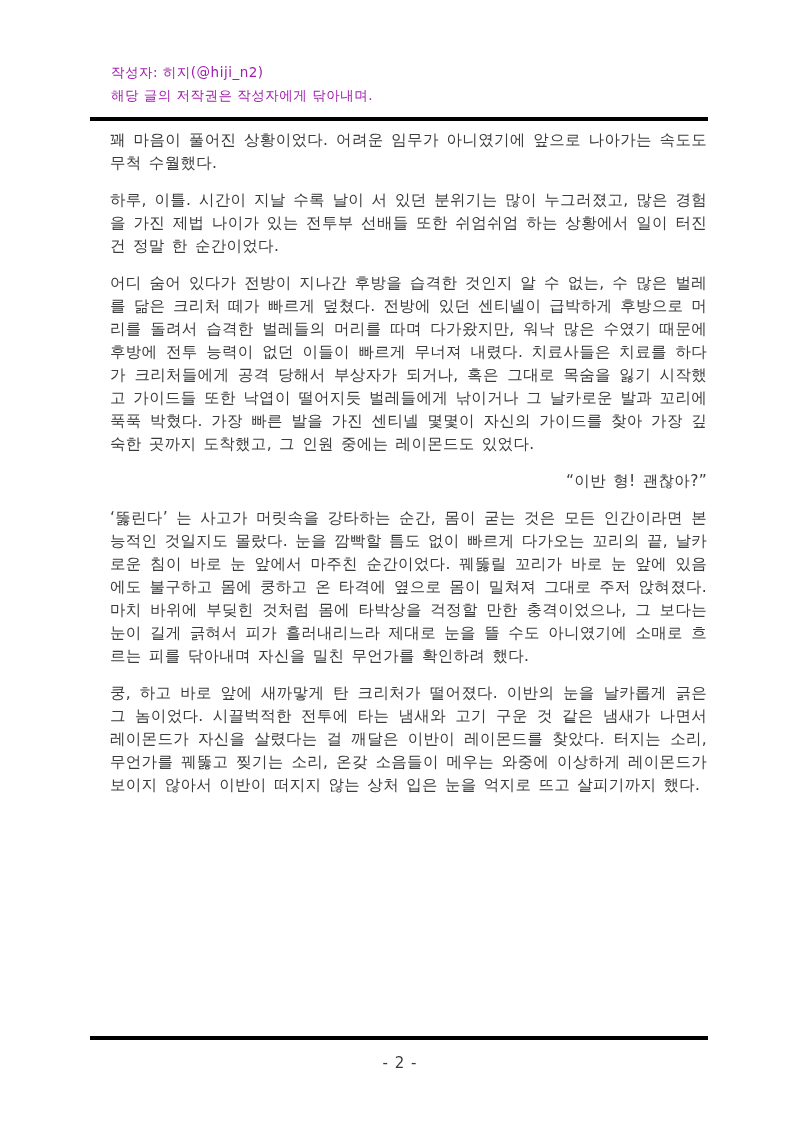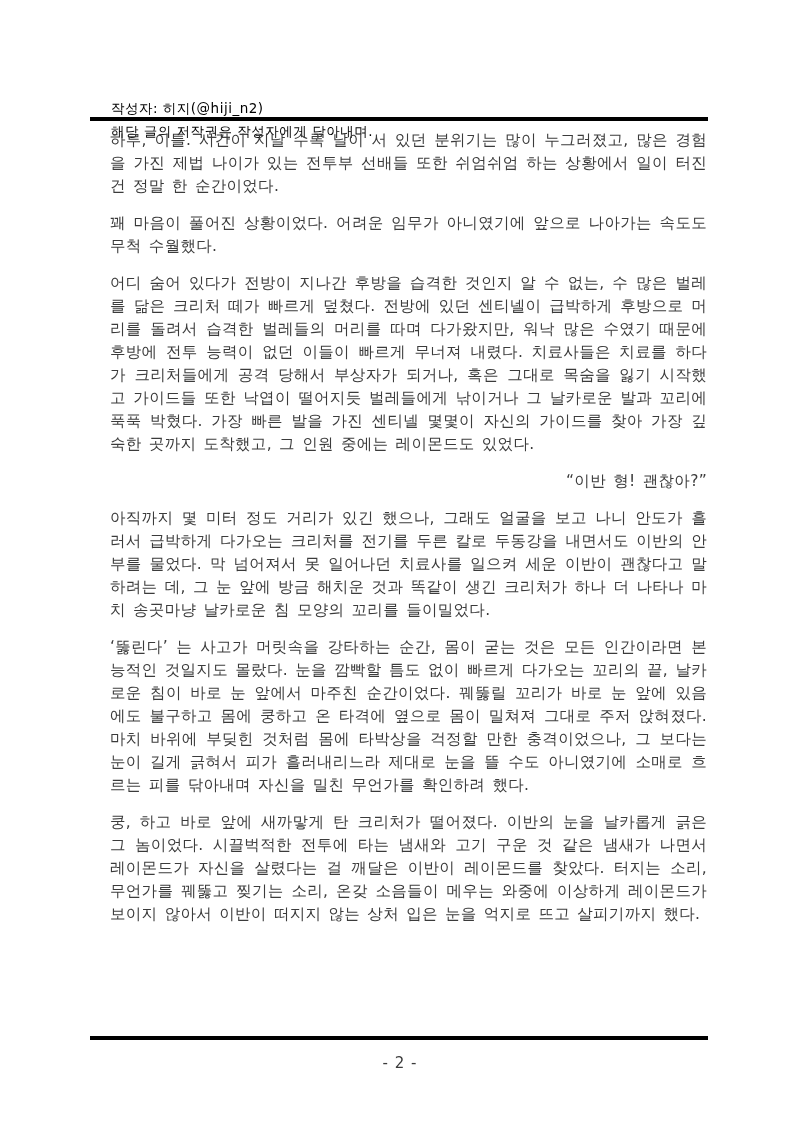--- a/index.html
+++ b/index.html
@@ -16,23 +16,22 @@
     color: #3d3d3d;
     overflow: hidden;
   }
   .doc-header {
     position: absolute;
     left: 111px;
     top: 61px;
     width: 600px;
     font-size: 13.5px;
     line-height: 23px;
-    color: #000000;
+    color: #a21caf;
     letter-spacing: 0.5px;
-    margin-top: 36px;
   }
   .rule {
     position: absolute;
     left: 90px;
     width: 618px;
     height: 0;
     border: none;
     border-top: 4px solid #000000;
     margin: 0;
   }
@@ -77,25 +76,24 @@
 <div class="page">
 
   <header class="doc-header">
     <div>작성자: 히지(@hiji_n2)</div>
     <div>해당 글의 저작권은 작성자에게 닦아내며.</div>
   </header>
 
   <hr class="rule top">
 
   <main class="doc-body">
+      <p class="para">꽤 마음이 풀어진 상황이었다. 어려운 임무가 아니였기에 앞으로 나아가는 속도도 무척 수월했다.</p>
       <p class="para">하루, 이틀. 시간이 지날 수록 날이 서 있던 분위기는 많이 누그러졌고, 많은 경험을 가진 제법 나이가 있는 전투부 선배들 또한 쉬엄쉬엄 하는 상황에서 일이 터진 건 정말 한 순간이었다.</p>
-      <p class="para">꽤 마음이 풀어진 상황이었다. 어려운 임무가 아니였기에 앞으로 나아가는 속도도 무척 수월했다.</p>
       <p class="para">어디 숨어 있다가 전방이 지나간 후방을 습격한 것인지 알 수 없는, 수 많은 벌레를 닮은 크리처 떼가 빠르게 덮쳤다. 전방에 있던 센티넬이 급박하게 후방으로 머리를 돌려서 습격한 벌레들의 머리를 따며 다가왔지만, 워낙 많은 수였기 때문에 후방에 전투 능력이 없던 이들이 빠르게 무너져 내렸다. 치료사들은 치료를 하다가 크리처들에게 공격 당해서 부상자가 되거나, 혹은 그대로 목숨을 잃기 시작했고 가이드들 또한 낙엽이 떨어지듯 벌레들에게 낚이거나 그 날카로운 발과 꼬리에 푹푹 박혔다. 가장 빠른 발을 가진 센티넬 몇몇이 자신의 가이드를 찾아 가장 깊숙한 곳까지 도착했고, 그 인원 중에는 레이몬드도 있었다.</p>
       <p class="para dialogue">“이반 형! 괜찮아?”</p>
-      <p class="para">아직까지 몇 미터 정도 거리가 있긴 했으나, 그래도 얼굴을 보고 나니 안도가 흘러서 급박하게 다가오는 크리처를 전기를 두른 칼로 두동강을 내면서도 이반의 안부를 물었다. 막 넘어져서 못 일어나던 치료사를 일으켜 세운 이반이 괜찮다고 말하려는 데, 그 눈 앞에 방금 해치운 것과 똑같이 생긴 크리처가 하나 더 나타나 마치 송곳마냥 날카로운 침 모양의 꼬리를 들이밀었다.</p>
       <p class="para">‘뚫린다’ 는 사고가 머릿속을 강타하는 순간, 몸이 굳는 것은 모든 인간이라면 본능적인 것일지도 몰랐다. 눈을 깜빡할 틈도 없이 빠르게 다가오는 꼬리의 끝, 날카로운 침이 바로 눈 앞에서 마주친 순간이었다. 꿰뚫릴 꼬리가 바로 눈 앞에 있음에도 불구하고 몸에 쿵하고 온 타격에 옆으로 몸이 밀쳐져 그대로 주저 앉혀졌다. 마치 바위에 부딪힌 것처럼 몸에 타박상을 걱정할 만한 충격이었으나, 그 보다는 눈이 길게 긁혀서 피가 흘러내리느라 제대로 눈을 뜰 수도 아니였기에 소매로 흐르는 피를 닦아내며 자신을 밀친 무언가를 확인하려 했다.</p>
       <p class="para">쿵, 하고 바로 앞에 새까맣게 탄 크리처가 떨어졌다. 이반의 눈을 날카롭게 긁은 그 놈이었다. 시끌벅적한 전투에 타는 냄새와 고기 구운 것 같은 냄새가 나면서 레이몬드가 자신을 살렸다는 걸 깨달은 이반이 레이몬드를 찾았다. 터지는 소리, 무언가를 꿰뚫고 찢기는 소리, 온갖 소음들이 메우는 와중에 이상하게 레이몬드가 보이지 않아서 이반이 떠지지 않는 상처 입은 눈을 억지로 뜨고 살피기까지 했다.</p>
     </main>
 
   <hr class="rule bottom">
 
   <div class="page-number">- 2 -</div>
 
 </div>
 

